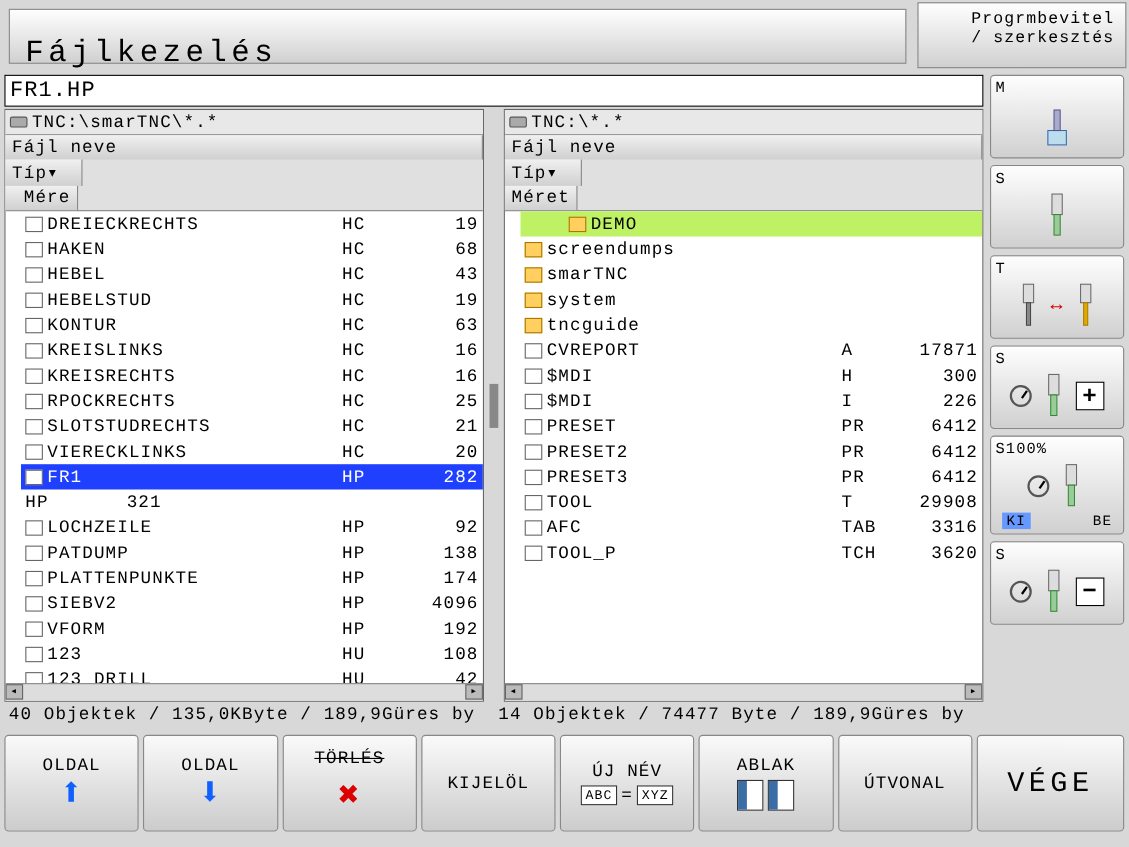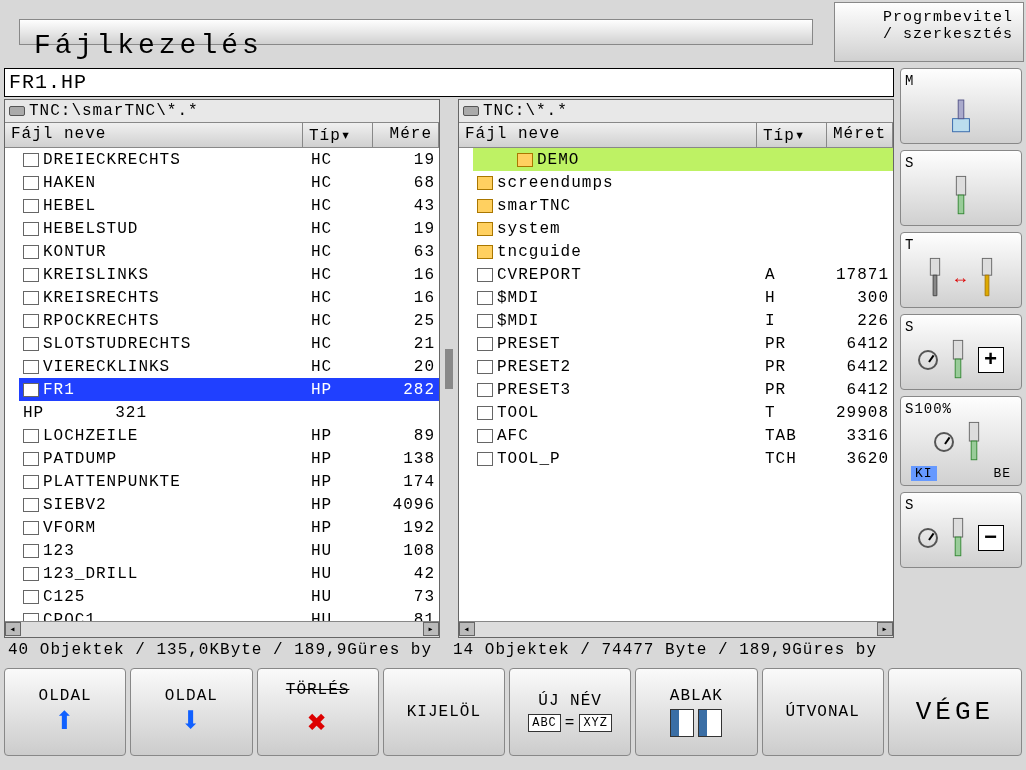--- a/index.html
+++ b/index.html
@@ -10,22 +10,22 @@
   width: 1026px;
   height: 770px;
   overflow: hidden;
   letter-spacing: 1px;
 }
 .header-row { display: flex; height: 64px; }
 .title-bar {
   flex: 1;
   background: linear-gradient(180deg, #fefefe 0%, #e8e8e8 50%, #d0d0d0 100%);
   border: 1px solid #888;
-  margin: 19px;
-  padding: 10px 14px;
+  margin: 8px;
+  padding: 24px 14px;
   font-size: 28px;
   letter-spacing: 4px;
 }
 .mode-box {
   width: 190px;
   background: linear-gradient(180deg, #fefefe 0%, #e8e8e8 50%, #d0d0d0 100%);
   border: 1px solid #888;
   margin: 2px;
   padding: 6px 10px;
   font-size: 15px;
@@ -62,20 +62,21 @@
   width: 16px; height: 10px;
   background: #aaa;
   border: 1px solid #555;
   border-radius: 2px;
 }
 .col-header {
   display: flex;
   background: #e0e0e0;
   border-bottom: 1px solid #888;
   font-size: 16px;
+  flex-direction: column;
 }
 .col-header > div {
   border-right: 1px solid #888;
   padding: 2px 6px;
   background: linear-gradient(180deg,#f0f0f0,#d0d0d0);
 }
 .col-name { flex: 1; }
 .col-type { width: 70px; }
 .col-size { width: 66px; text-align: right; }
 .file-list {
@@ -291,21 +292,21 @@
             <div class="file-row">
               <span class="ftype">HP</span>
               <span class="fsize">321</span>
             </div>
             <div class="file-row">
               <span class="fname">
                 <span class="ico page"></span>
                 <span>LOCHZEILE</span>
               </span>
               <span class="ftype">HP</span>
-              <span class="fsize">89</span>
+              <span class="fsize">92</span>
             </div>
             <div class="file-row">
               <span class="fname">
                 <span class="ico page"></span>
                 <span>PATDUMP</span>
               </span>
               <span class="ftype">HP</span>
               <span class="fsize">138</span>
             </div>
             <div class="file-row">

